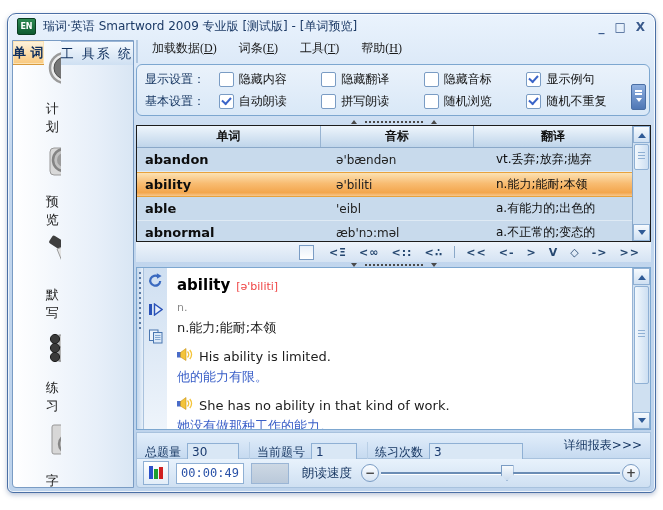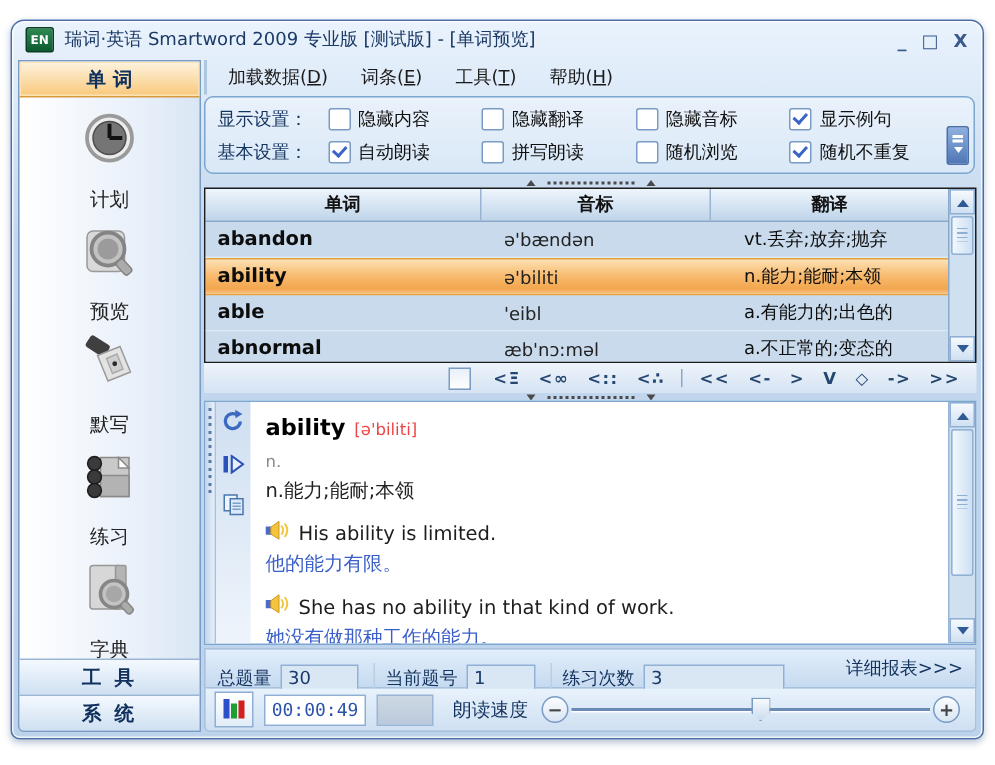--- a/index.html
+++ b/index.html
@@ -11,38 +11,38 @@
     background:linear-gradient(#eaf3fd,#c3d7ee 30%,#bdd3ec);
     box-shadow:0 2px 5px rgba(60,90,140,.35), inset 0 0 0 1px rgba(255,255,255,.75);}
   .titlebar{height:25px;display:flex;align-items:center;padding:0 10px 0 9px;}
   .app-icon{width:17px;height:15px;background:linear-gradient(#2e8a52,#0d5a30);border:1px solid #0a3d21;
     border-radius:2px;color:#fff;font-size:8px;font-weight:bold;display:flex;align-items:center;justify-content:center;}
   .title-text{flex:1;margin-left:7px;font-size:12px;color:#1c3a66;white-space:nowrap;overflow:hidden;}
   .win-controls{display:flex;gap:10px;font-size:12px;font-weight:bold;color:#3a5a8c;}
   .win-controls span{cursor:default;line-height:12px;}
   .winbody{position:absolute;left:4px;right:4px;top:26px;bottom:4px;display:flex;}
   
-  .sidebar{width:120px;display:flex;flex-direction:column;border:1px solid #7a9cc4;border-radius:0 0 0 4px;
+  .sidebar{width:120px;display:flex;flex-direction:row;border:1px solid #7a9cc4;border-radius:0 0 0 4px;
     background:linear-gradient(to right,#ffffff,#e7eff9 70%,#d9e6f4);overflow:hidden;}
   .side-tab{height:23px;background:linear-gradient(#fdf4e0,#f9c87c);border-bottom:1px solid #d89a3d;
     box-shadow:inset 0 0 0 1px #fbe3b6;display:flex;align-items:center;justify-content:center;
     font-size:13px;font-weight:bold;color:#10305e;}
   .side-items{flex:1;padding-top:7px;text-align:center;overflow:hidden;}
   .side-item{margin-bottom:5px;}
   .side-item .lbl{font-size:13px;color:#222;margin-top:6px;}
   .side-speaker-row{display:flex;align-items:flex-start;justify-content:center;gap:3px;margin-top:2px;}
   .drop-btn{width:16px;height:15px;background:linear-gradient(#fff,#dce8f5);border:1px solid #5a82b4;
     border-radius:2px;display:flex;align-items:center;justify-content:center;}
   .tri-down{width:0;height:0;border-left:4px solid transparent;border-right:4px solid transparent;border-top:5px solid #2f5a96;}
   .side-bottom{height:23px;background:linear-gradient(#f4f9fe,#cfe0f2);border-top:1px solid #9ab5d5;
-    display:flex;align-items:center;justify-content:center;font-size:13px;font-weight:bold;color:#10305e;letter-spacing:2px;}
+    display:flex;align-items:center;justify-content:center;font-size:13px;font-weight:normal;color:#10305e;letter-spacing:2px;}
   
   .content{flex:1;display:flex;flex-direction:column;margin-left:2px;min-width:0;}
-  .menubar{height:23px;display:flex;align-items:center;gap:22px;padding-left:14px;font-size:12px;color:#1a1a1a;
-    border-left:2px solid #aec6e0;}
+  .menubar{height:23px;display:flex;gap:22px;padding-left:14px;font-size:12px;color:#1a1a1a;
+    border-left:2px solid #aec6e0;font-family:Liberation Serif, serif;}
   .menu-item .hotkey{text-decoration:underline;}
   .settings{position:relative;margin:1px 1px 2px 0;border:1px solid #7da7d0;border-radius:6px;
     background:linear-gradient(#eaf2fb,#d9e8f7);padding:3px 20px 3px 8px;}
   .set-row{height:22px;display:flex;align-items:center;}
   .set-label{width:74px;font-size:12px;color:#13335f;}
   .opt{display:flex;align-items:center;width:103px;font-size:12px;color:#111;}
   .cbx{width:13px;height:13px;background:#fff;border:1px solid #7a9cc4;border-radius:2px;margin-right:5px;position:relative;flex:none;}
   .cbx[data-checked="true"]::after{content:"";position:absolute;left:2px;top:2px;width:7px;height:4px;
     border-left:2px solid #3a64c8;border-bottom:2px solid #3a64c8;transform:rotate(-48deg);}
   .overflow-btn{position:absolute;right:3px;bottom:5px;width:13px;height:24px;border:1px solid #4a6fa5;border-radius:2px;

